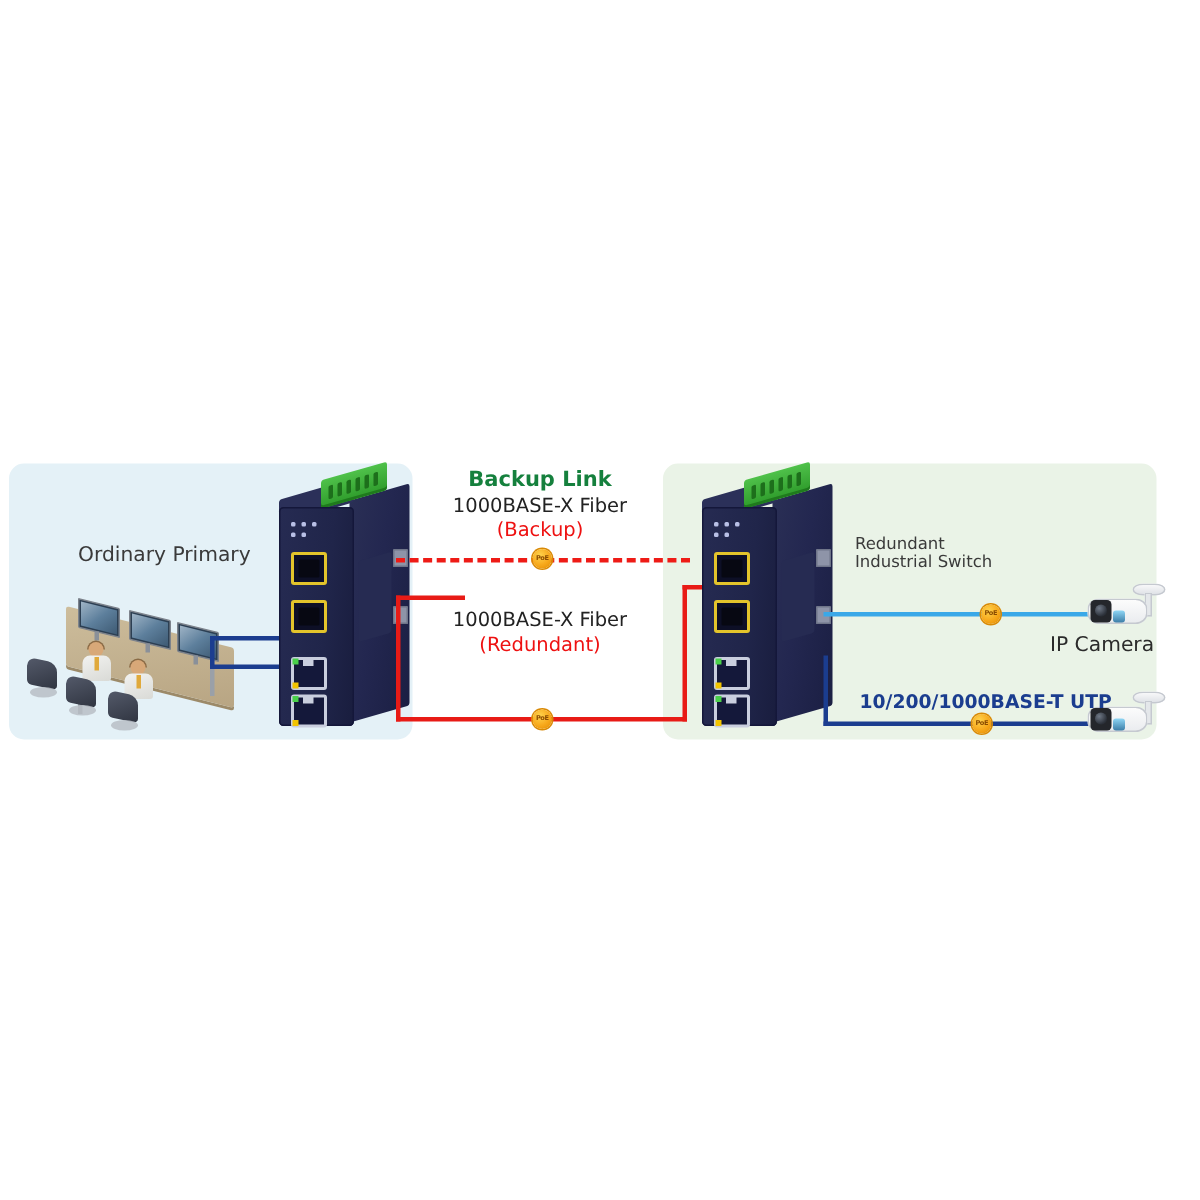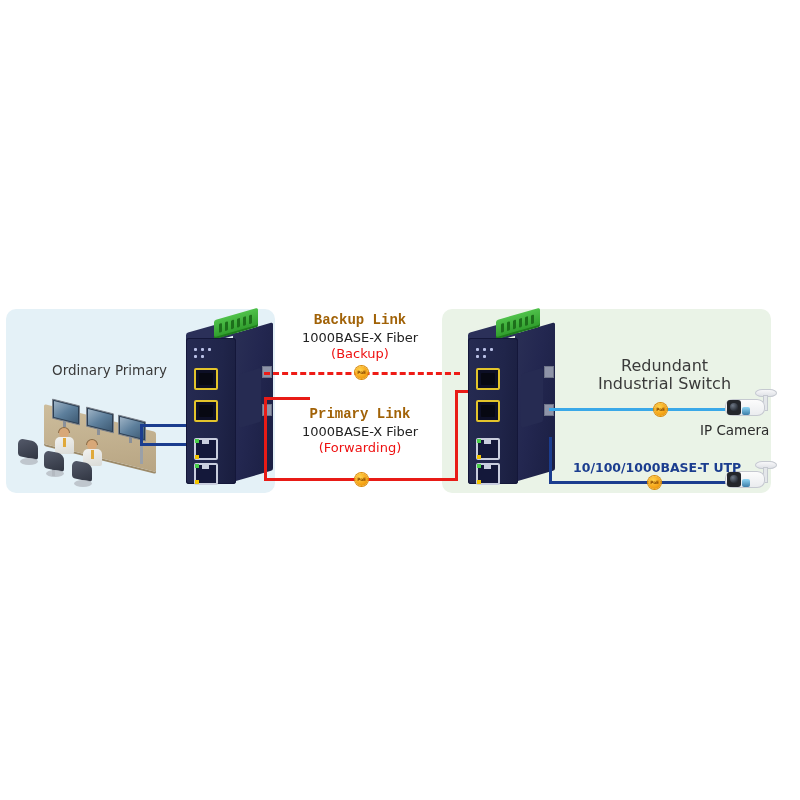--- a/index.html
+++ b/index.html
@@ -5,28 +5,28 @@
   html,body{margin:0;padding:0;background:#ffffff;}
   body{width:800px;height:800px;position:relative;overflow:hidden;
        font-family:"DejaVu Sans","Liberation Sans",sans-serif;}
   .canvas{position:absolute;left:0;top:0;width:800px;height:800px;}
   .panel{position:absolute;border-radius:10px;}
   #panel-left{left:6px;top:309px;width:269px;height:184px;background:#e4f1f7;}
   #panel-right{left:442px;top:309px;width:329px;height:184px;background:#eaf3e7;}
 
   .lbl{position:absolute;white-space:pre;line-height:1.12;}
   #label-ordinary-switch{left:52px;top:363px;font-size:13.5px;color:#3a3a3a;}
-  #label-redundant-switch{left:598px;top:357px;font-size:16px;color:#3a3a3a;text-align:center;}
+  #label-redundant-switch{left:570px;top:357px;font-size:11px;color:#3a3a3a;}
   #label-ip-camera{left:700px;top:423px;font-size:13.5px;color:#2b2b2b;text-align:right;}
   #label-utp{left:573px;top:461px;font-size:12.5px;color:#1b3d8f;font-weight:bold;}
 
   .link-block{position:absolute;text-align:center;width:190px;}
   #backup-link-block{left:265px;top:312px;}
   #primary-link-block{left:265px;top:406px;}
-  .lk-title{font-size:14px;font-weight:bold;color:#a16207;line-height:1.25;font-family:Liberation Mono, monospace;}
+  .lk-title{font-size:14px;font-weight:bold;color:#15803d;line-height:1.25;}
   .lk-sub{font-size:13px;color:#222;line-height:1.3;}
   .lk-state{font-size:13px;color:#ee1111;line-height:1.3;}
 
   .wire{position:absolute;background:#e81b16;}
   .dash{position:absolute;height:0;border-top:3px dashed #ee1b16;}
   .wblue{position:absolute;background:#1b3d8f;}
   .wcyan{position:absolute;background:#3aa8e8;}
 
   .poe{position:absolute;width:13px;height:13px;border-radius:50%;
        background:radial-gradient(circle at 38% 32%,#ffd34d 0%,#f7a81b 55%,#e08a00 100%);
@@ -212,23 +212,22 @@
   <div class="wire" style="left:264px;top:397px;width:46px;height:3px;"></div>
   <div class="wire" style="left:264px;top:397px;width:3px;height:84px;"></div>
   <div class="wire" style="left:264px;top:478px;width:194px;height:3px;"></div>
   <div class="wire" style="left:455px;top:390px;width:3px;height:91px;"></div>
   <div class="wire" style="left:455px;top:390px;width:34px;height:3px;"></div>
   <div class="poe" style="left:355px;top:473px;">
       <b>PoE</b>
     </div>
 
   <div class="link-block" id="primary-link-block">
-    <div class="lk-title">Primary Link</div>
     <div class="lk-sub">1000BASE-X Fiber</div>
-    <div class="lk-state">(Forwarding)</div>
+    <div class="lk-state">(Redundant)</div>
   </div>
 
   <div class="switch" style="left:458px;top:312px;">
     <div class="sw-side">
         <div class="vent"></div>
       </div>
     <div class="sw-top"></div>
     <div class="sw-term">
       <i style="left:5px"></i>
         <i style="left:11px"></i>
@@ -284,15 +283,15 @@
     <div class="cam-arm"></div>
     <div class="cam-body"></div>
     <div class="cam-lens"></div>
     <div class="cam-ir"></div>
   </div>
 
   <div class="lbl" id="label-ordinary-switch">Ordinary Primary</div>
   <div class="lbl" id="label-redundant-switch">Redundant
 Industrial Switch</div>
   <div class="lbl" id="label-ip-camera">IP Camera</div>
-  <div class="lbl" id="label-utp">10/100/1000BASE-T UTP</div>
+  <div class="lbl" id="label-utp">10/200/1000BASE-T UTP</div>
 
 </div>
 
 </body></html>

